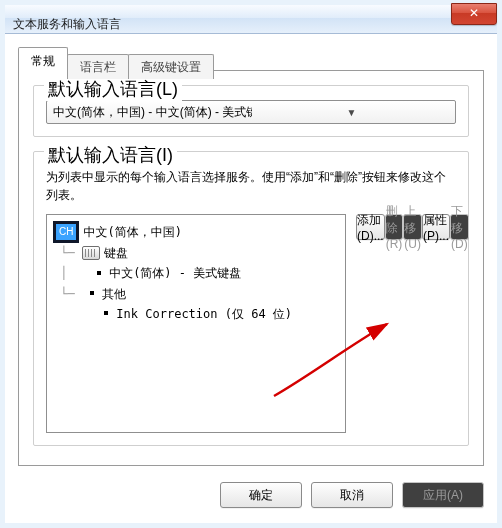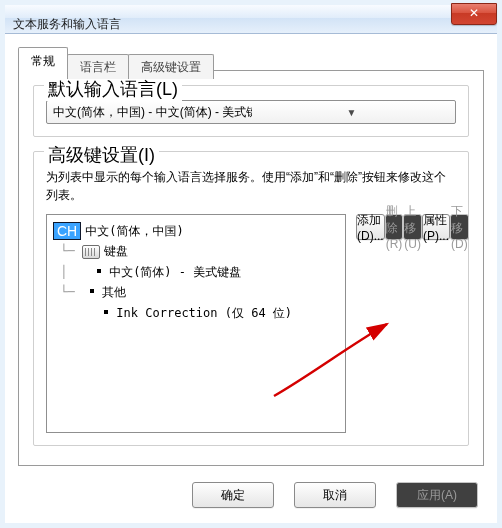--- a/index.html
+++ b/index.html
@@ -15,30 +15,30 @@
   .tabpanel{border:1px solid #9a9a9a;margin:0 8px 8px 8px;padding:14px 14px 10px 14px;background:#fff;position:absolute;left:0;right:0;top:32px;bottom:44px}
   .group{border:1px solid #cfcfcf;border-radius:2px;padding:14px 12px 12px 12px;margin-bottom:14px;position:relative}
   .group-label{position:absolute;top:-9px;left:10px;background:#fff;padding:0 4px;font-size:18px}
   .desc{margin:2px 0 10px 0;line-height:1.5}
   .combo{display:flex;align-items:center;border:1px solid #8f8f8f;height:22px;background:linear-gradient(to bottom,#fff,#f1f1f1);padding:0 4px 0 6px;border-radius:2px}
   .combo span{flex:1;white-space:nowrap;overflow:hidden}
   .combo .arrow{width:14px;text-align:center;color:#4a4a4a;font-size:10px}
   .svc{display:flex}
   .tree{flex:1;border:1px solid #8f8f8f;height:205px;padding:6px 6px 6px 6px;font-family:"SimSun",monospace;font-size:12px;line-height:1.7;overflow:hidden;background:#fff}
   .tree .row{display:flex;align-items:center;white-space:nowrap}
-  .badge{display:inline-block;background:#3aa3ff;color:#fff;font-size:14px;padding:1px 3px;line-height:14px;height:14px;border:1px solid #0f172a;margin-right:4px;font-family:Tahoma,sans-serif}
+  .badge{display:inline-block;background:#3aa3ff;color:#fff;font-size:10px;padding:1px 3px;line-height:14px;height:14px;border:3px solid #0f172a;margin-right:4px;font-family:Tahoma,sans-serif}
   .kbicon{display:inline-block;width:16px;height:12px;border:1px solid #6e6e6e;border-radius:2px;background:linear-gradient(#fff,#d8d8d8);margin-right:4px;position:relative}
   .kbicon::after{content:"";position:absolute;left:2px;right:2px;top:2px;bottom:2px;background:repeating-linear-gradient(to right,#888 0 1px,transparent 1px 3px)}
   .dot{display:inline-block;width:4px;height:4px;background:#000;margin:0 8px 2px 8px;vertical-align:middle}
   .conn{color:#9a9a9a}
   .btncol{width:100px;margin-left:10px;display:flex;flex-direction:row}
   .btncol .spacer{height:50px}
   .btn{height:24px;border:1px solid #8a8a8a;background:linear-gradient(to bottom,#fefefe,#e6e6e6);border-radius:3px;font-size:12px;margin-bottom:8px;cursor:pointer;display:flex;align-items:center;justify-content:center;box-shadow:0 1px 0 rgba(0,0,0,.05)}
   .btn.disabled{color:#9a9a9a;border-color:#c5c5c5;background:#404040;cursor:default}
-  .footer{position:absolute;right:14px;bottom:10px;display:flex;gap:20px}
+  .footer{position:absolute;right:8px;bottom:10px;display:flex;gap:9px}
   .footer .btn{width:80px;margin:0}
   .arrow-annot{position:absolute;pointer-events:none}
 </style>
 </head>
 <body>
 
 <div class="window">
 
   <div class="titlebar">
     <span class="title">文本服务和输入语言</span>
@@ -59,21 +59,21 @@
 
       <div class="group">
         <span class="group-label">默认输入语言(L)</span>
         <div class="combo">
           <span>中文(简体，中国) - 中文(简体) - 美式键盘</span>
           <span class="arrow">▼</span>
         </div>
       </div>
 
       <div class="group" style="margin-bottom:0">
-        <span class="group-label">高级键设置(I)</span>
+        <span class="group-label">默认输入语言(I)</span>
         <div class="desc">为列表中显示的每个输入语言选择服务。使用“添加”和“删除”按钮来修改这个列表。</div>
 
         <div class="svc">
           <div class="tree">
             <div class="row">
               <span class="badge">CH</span>
               <span>中文(简体，中国)</span>
             </div>
             <div class="row">
               <span class="conn">&nbsp;└─&nbsp;</span>

